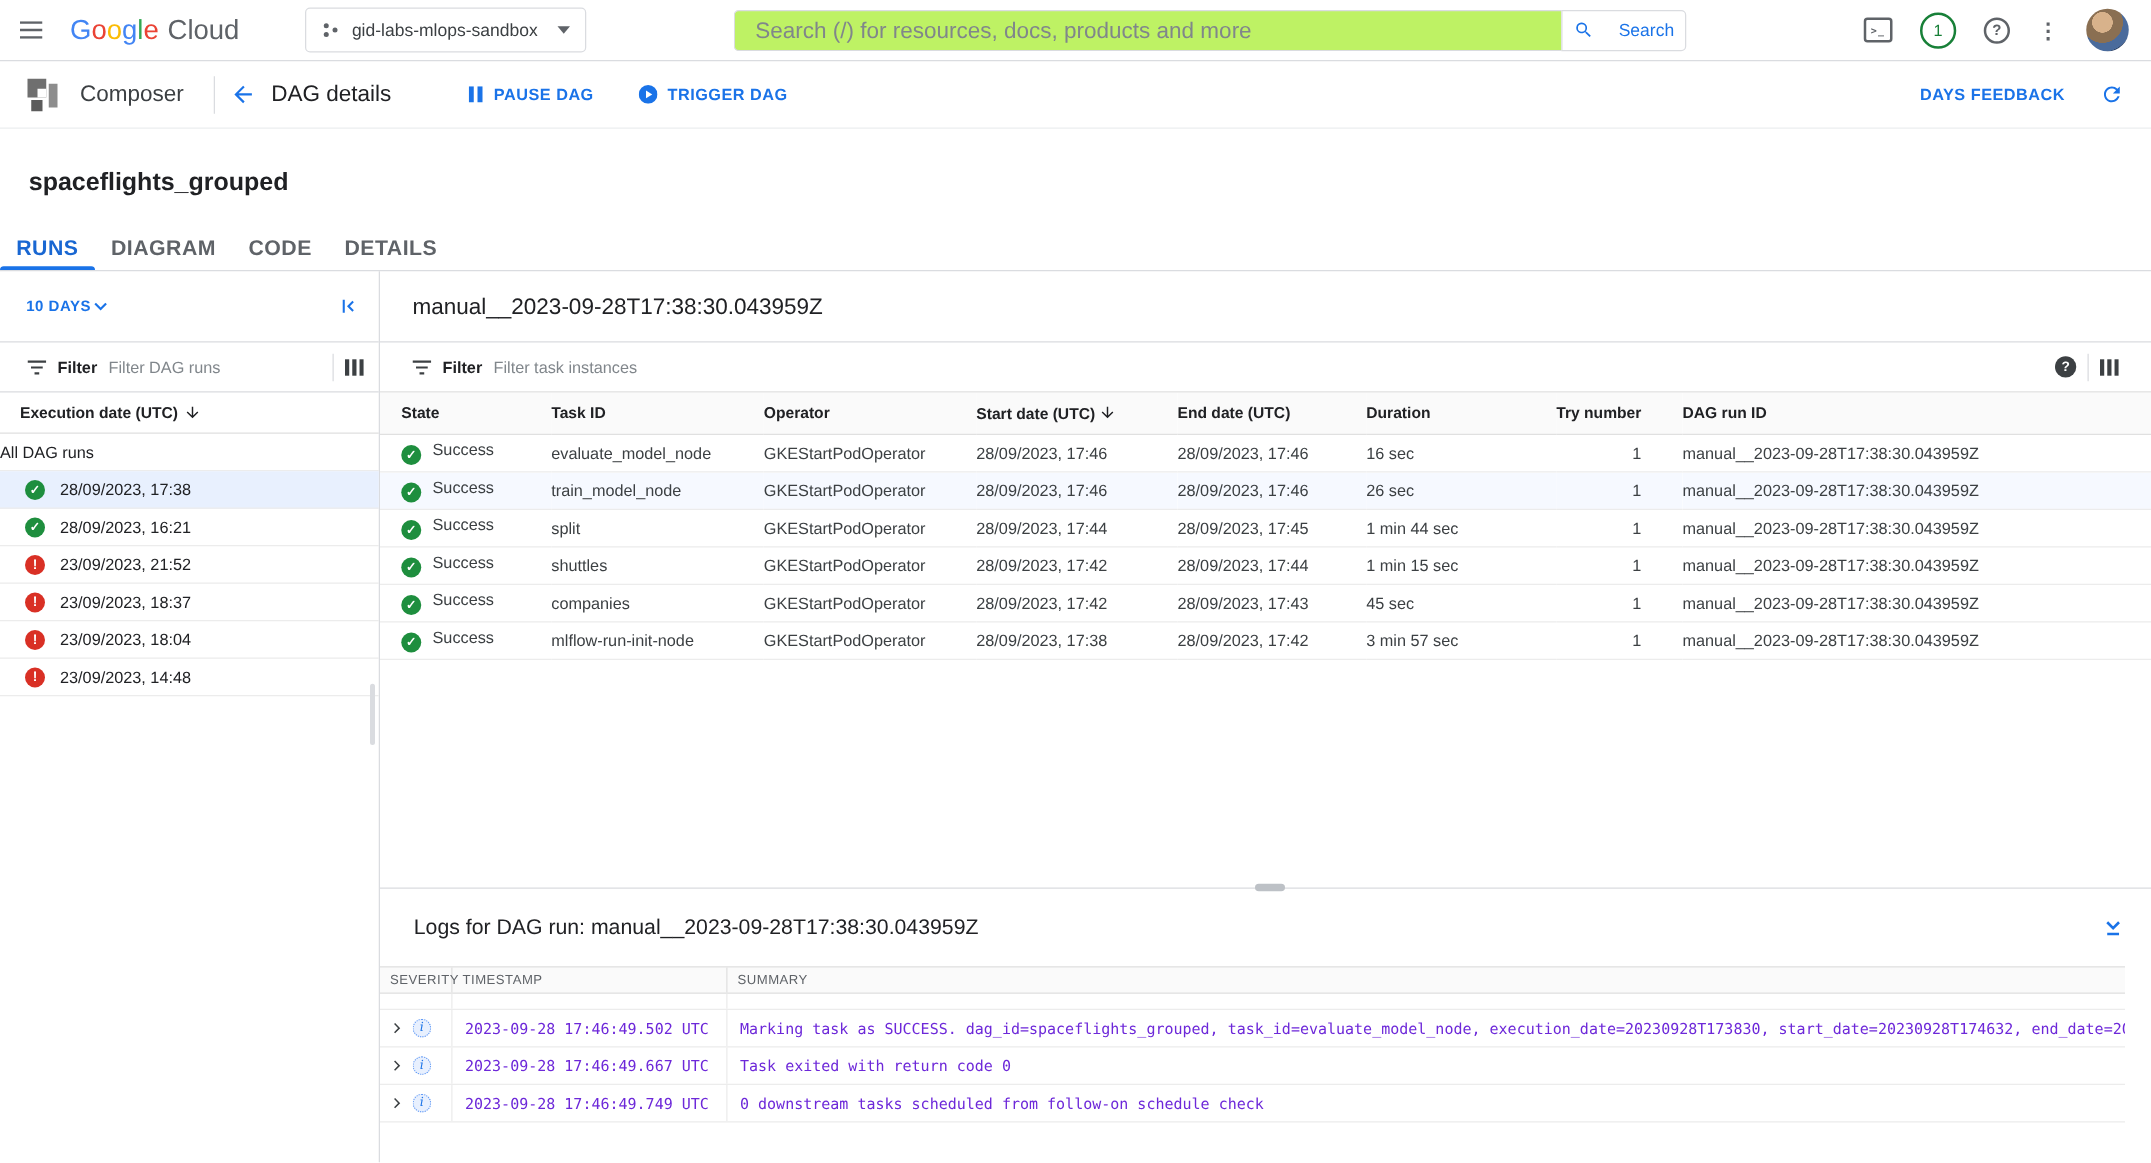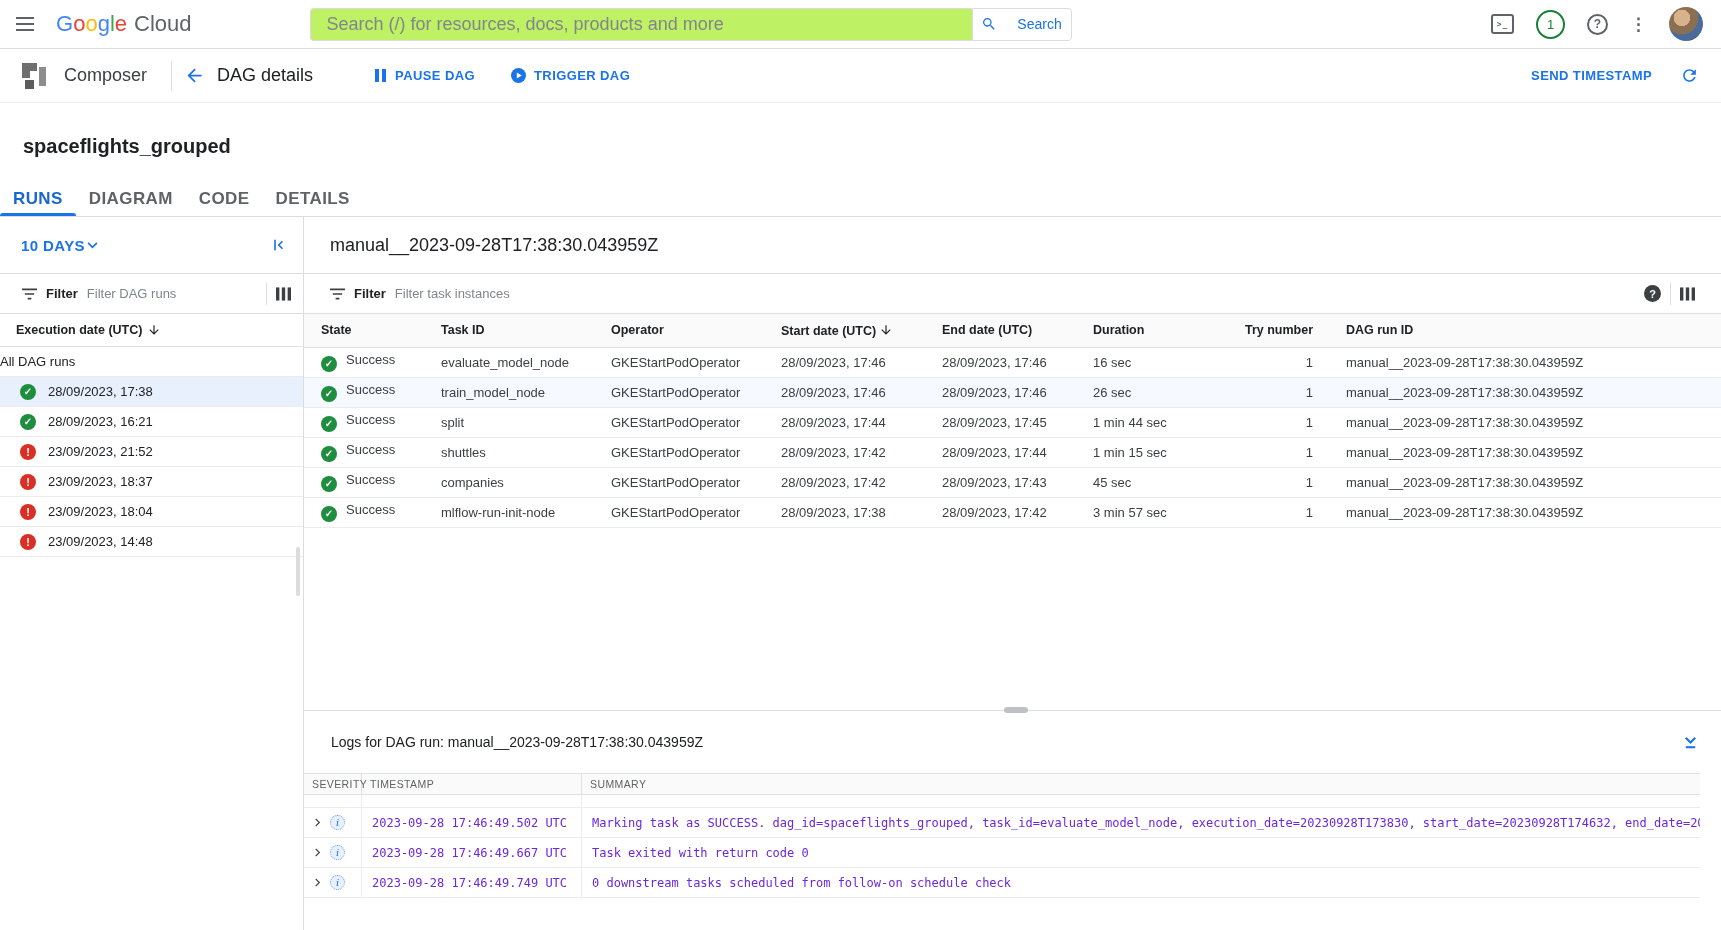--- a/index.html
+++ b/index.html
@@ -44,21 +44,21 @@
   .page-title{padding:32px 0 0 23px;font-size:20px;font-weight:bold;height:78px}
   .tabs{display:flex;border-bottom:1px solid #dadce0;height:36px}
   .tab{padding:0 13px;display:flex;align-items:center;font-size:17px;font-weight:bold;letter-spacing:.4px;color:#5f6368;position:relative;cursor:pointer}
   .tab.active{color:#1967d2}
   .tab.active::after{content:"";position:absolute;left:0;right:0;bottom:0;height:3px;background:#1a73e8;border-radius:3px 3px 0 0}
 
   
   .content{display:flex;height:713px}
   .runs-panel{width:304px;flex:none;border-right:1px solid #dadce0;position:relative}
   .range-row{height:57px;border-bottom:1px solid #dadce0;display:flex;align-items:center;padding:0 16px 0 21px}
-  .range-label{color:#1a73e8;font-size:15px;font-weight:bold;letter-spacing:.4px;display:flex;align-items:center;gap:2px;cursor:pointer}
+  .range-label{color:#1a73e8;font-size:12px;font-weight:bold;letter-spacing:.4px;display:flex;align-items:center;gap:2px;cursor:pointer}
   .collapse-btn{margin-left:auto;cursor:pointer}
   .panel-filter-row{height:40px;border-bottom:1px solid #dadce0;display:flex;align-items:center;padding:0 12px 0 22px;gap:9px}
   .filter-label{font-size:13px;font-weight:bold;color:#202124;white-space:nowrap}
   .filter-input{border:none;flex:1;min-width:0;font-size:13px;background:transparent}
   .vdiv{width:1px;height:22px;background:#dadce0;flex:none}
   .exec-header{height:33px;display:flex;align-items:center;gap:5px;padding-left:16px;border-bottom:1px solid #e0e0e0;font-size:12.5px;font-weight:bold;cursor:pointer}
   .all-runs-row{height:30px;display:flex;align-items:center;border-bottom:1px solid #ececec;font-size:13px;cursor:pointer}
   .run-row{height:30px;display:flex;align-items:center;padding-left:20px;gap:12px;border-bottom:1px solid #ececec;font-size:13px;cursor:pointer}
   .run-row.selected{background:#e8f0fe}
   .status-icon{width:16px;height:16px;border-radius:50%;color:#fff;display:inline-flex;align-items:center;justify-content:center;font-size:10px;font-weight:bold;flex:none}
@@ -80,21 +80,21 @@
   .task-table td{height:30px;font-size:13px;color:#3c4043;border-bottom:1px solid #ececec;white-space:nowrap;overflow:hidden}
   .task-table td.c-state{padding-left:17px}
   .task-table td.c-state .status-icon{margin-right:9px;vertical-align:-3px}
   .task-table td.right{text-align:right;padding-right:33px}
   .task-row{cursor:pointer}
   .task-row.hl{background:#f6f9ff}
   .drag-handle{position:absolute;bottom:-3px;left:700px;width:24px;height:6px;background:#bdc1c6;border-radius:3px;z-index:2;cursor:row-resize}
 
   
   .logs-area{flex:1;border-top:1px solid #dadce0;display:flex;flex-direction:column;min-height:0}
-  .logs-title-row{height:62px;flex:none;display:flex;align-items:center;padding:0 22px 0 27px;font-size:14px}
+  .logs-title-row{height:62px;flex:none;display:flex;align-items:center;padding:0 22px 0 27px;font-size:17px}
   .logs-collapse{margin-left:auto;cursor:pointer}
   .log-table{margin-right:21px}
   .log-grid{display:grid;grid-template-columns:58px 220px 1fr}
   .log-header{height:22px;background:#fafafa;border-top:1px solid #e0e0e0;border-bottom:1px solid #e0e0e0}
   .log-header-cell{display:flex;align-items:center;padding-left:8px;font-size:10.5px;color:#5f6368;letter-spacing:.4px;border-right:1px solid #e0e0e0}
   .log-header-cell.last{border-right:none}
   .log-spacer{height:13px;border-bottom:1px solid #ececec}
   .log-spacer>div{border-right:1px solid #ececec}
   .log-spacer>div.last{border-right:none}
   .log-row{height:30px;border-bottom:1px solid #ececec;cursor:pointer}
@@ -118,20 +118,29 @@
   <div class="logo">
     <span class="logo-word">
         <span style="color: rgb(66, 133, 244);">G</span>
         <span style="color: rgb(234, 67, 53);">o</span>
         <span style="color: rgb(251, 188, 4);">o</span>
         <span style="color: rgb(66, 133, 244);">g</span>
         <span style="color: rgb(52, 168, 83);">l</span>
         <span style="color: rgb(234, 67, 53);">e</span>
       </span>
     <span class="logo-cloud">Cloud</span>
+  </div>
+  <div class="project-btn">
+    <svg width="15" height="15" viewBox="0 0 15 15">
+      <circle cx="4" cy="3.5" r="2" fill="#5f6368"></circle>
+        <circle cx="4" cy="10.5" r="2" fill="#5f6368"></circle>
+        <circle cx="11" cy="7" r="2" fill="#5f6368"></circle>
+    </svg>
+    <span>gid-labs-mlops-sandbox</span>
+    <span class="caret-down"></span>
   </div>
   <div class="search-wrap">
     <input class="search-input" type="text" placeholder="Search (/) for resources, docs, products and more" style="">
     <button class="search-btn">
       <svg width="16" height="16" viewBox="0 0 24 24">
           <path fill="#1a73e8" d="M15.5 14h-.79l-.28-.27a6.5 6.5 0 1 0-.7.7l.27.28v.79l5 4.99L20.49 19l-4.99-5zm-6 0A4.5 4.5 0 1 1 14 9.5 4.5 4.5 0 0 1 9.5 14z"></path>
         </svg>
       <span>Search</span>
     </button>
   </div>
@@ -172,21 +181,21 @@
       </svg>
     <span>PAUSE DAG</span>
   </div>
   <div class="action-btn trigger-btn">
     <svg width="15" height="15" viewBox="0 0 15 15">
         <circle cx="7.5" cy="7.5" r="7.5" fill="#1a73e8"></circle>
         <path d="M5.8 4.4l5 3.1-5 3.1z" fill="#fff"></path>
       </svg>
     <span>TRIGGER DAG</span>
   </div>
-  <span class="send-feedback">SEND TIMESTAMP</span>
+  <span class="send-feedback">DAYS FEEDBACK</span>
   <button class="iconbtn refresh-btn">
     <svg width="19" height="19" viewBox="0 0 24 24">
         <path fill="#1a73e8" d="M17.65 6.35A7.95 7.95 0 0 0 12 4c-4.42 0-7.99 3.58-8 8s3.58 8 8 8c3.73 0 6.84-2.55 7.73-6h-2.08c-.82 2.33-3.04 4-5.65 4-3.31 0-6-2.69-6-6s2.69-6 6-6c1.66 0 3.14.69 4.22 1.78L13 11h7V4l-2.35 2.35z"></path>
       </svg>
   </button>
 </div>
 
 <div class="page-title">spaceflights_grouped</div>
 <nav class="tabs" id="tabs-row">
     <div class="tab active">

